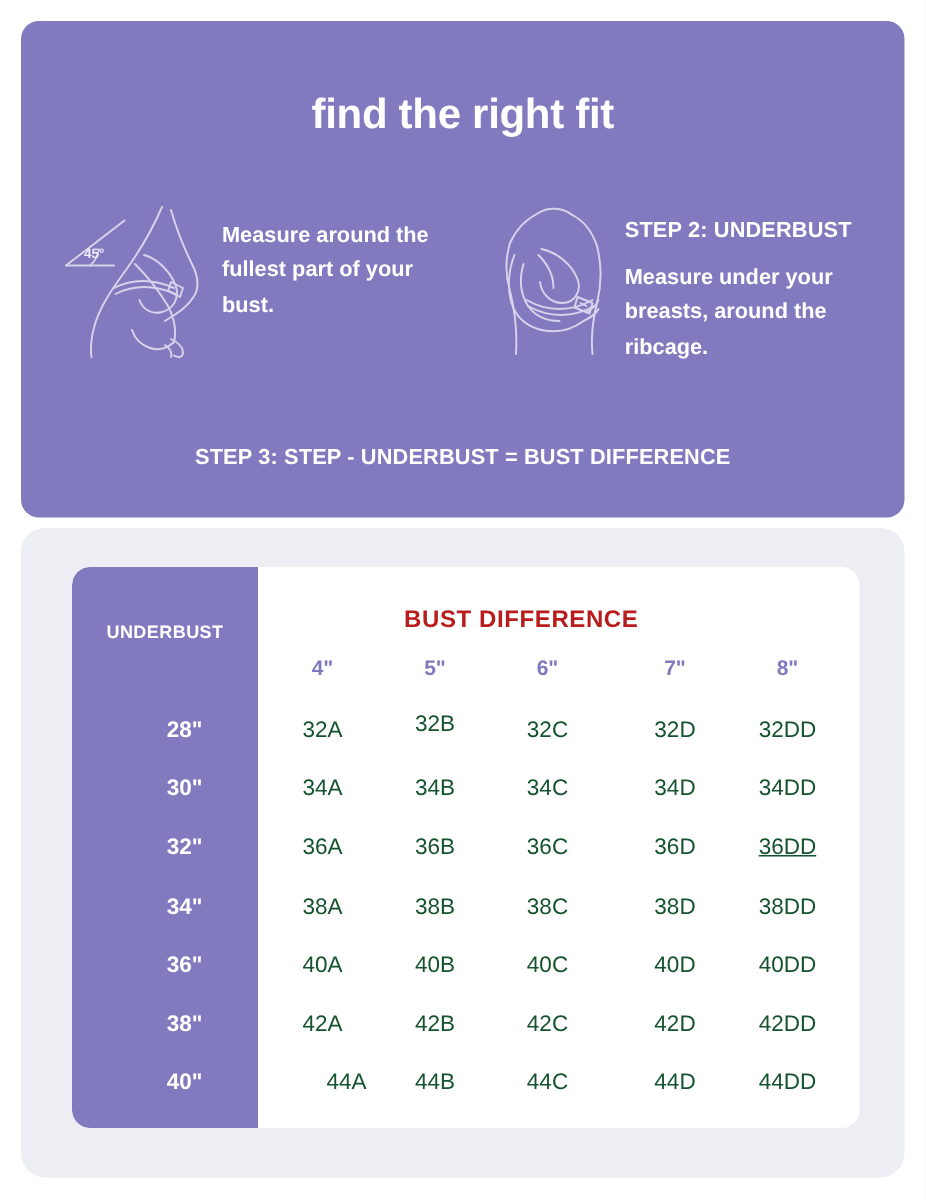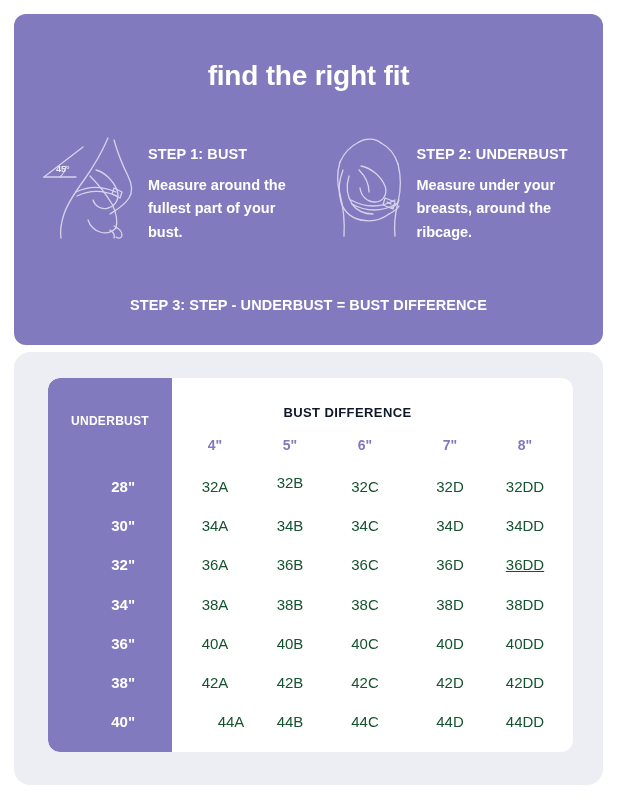--- a/index.html
+++ b/index.html
@@ -154,22 +154,22 @@
     font-size: 15px;
     font-weight: bold;
   }
 
   .bd-title {
     position: absolute;
     left: 124px;
     width: 351px;
     top: 27px;
     text-align: center;
-    color: #0f172a;
-    font-size: 13px;
+    color: #b91c1c;
+    font-size: 16px;
     font-weight: bold;
     letter-spacing: 0.4px;
   }
   .col-head {
     position: absolute;
     top: 59px;
     color: #8179BE;
     font-size: 14px;
     font-weight: bold;
     text-align: center;
@@ -214,21 +214,20 @@
           <path d="M78 90 C82 92 86 95 86 99 C86 102 83 103 80 101"></path>
           <path d="M74 94 C77 96 79 99 78 102"></path>
 
           <path d="M40 56 C52 50 66 50 80 56"></path>
           <path d="M41 60 C53 54 67 54 81 60"></path>
 
           <path d="M78 52 L86 56 L84 62 L76 58 Z"></path>
         </svg>
       </div>
       <div class="step-body">
-        <div class="step-heading">STEP 1: BUST</div>
         <div class="step-text">Measure around the fullest part of your bust.</div>
       </div>
     </div>
 
     <div class="step step-2">
       <div class="step-figure">
         <svg width="92" height="104" viewBox="0 0 92 104" fill="none" stroke="#D7D3EC" stroke-width="1.3" stroke-linecap="round" stroke-linejoin="round">
 
           <path d="M34 6 C40 2 50 2 56 7"></path>
           <path d="M34 6 C26 10 19 17 15 26"></path>

